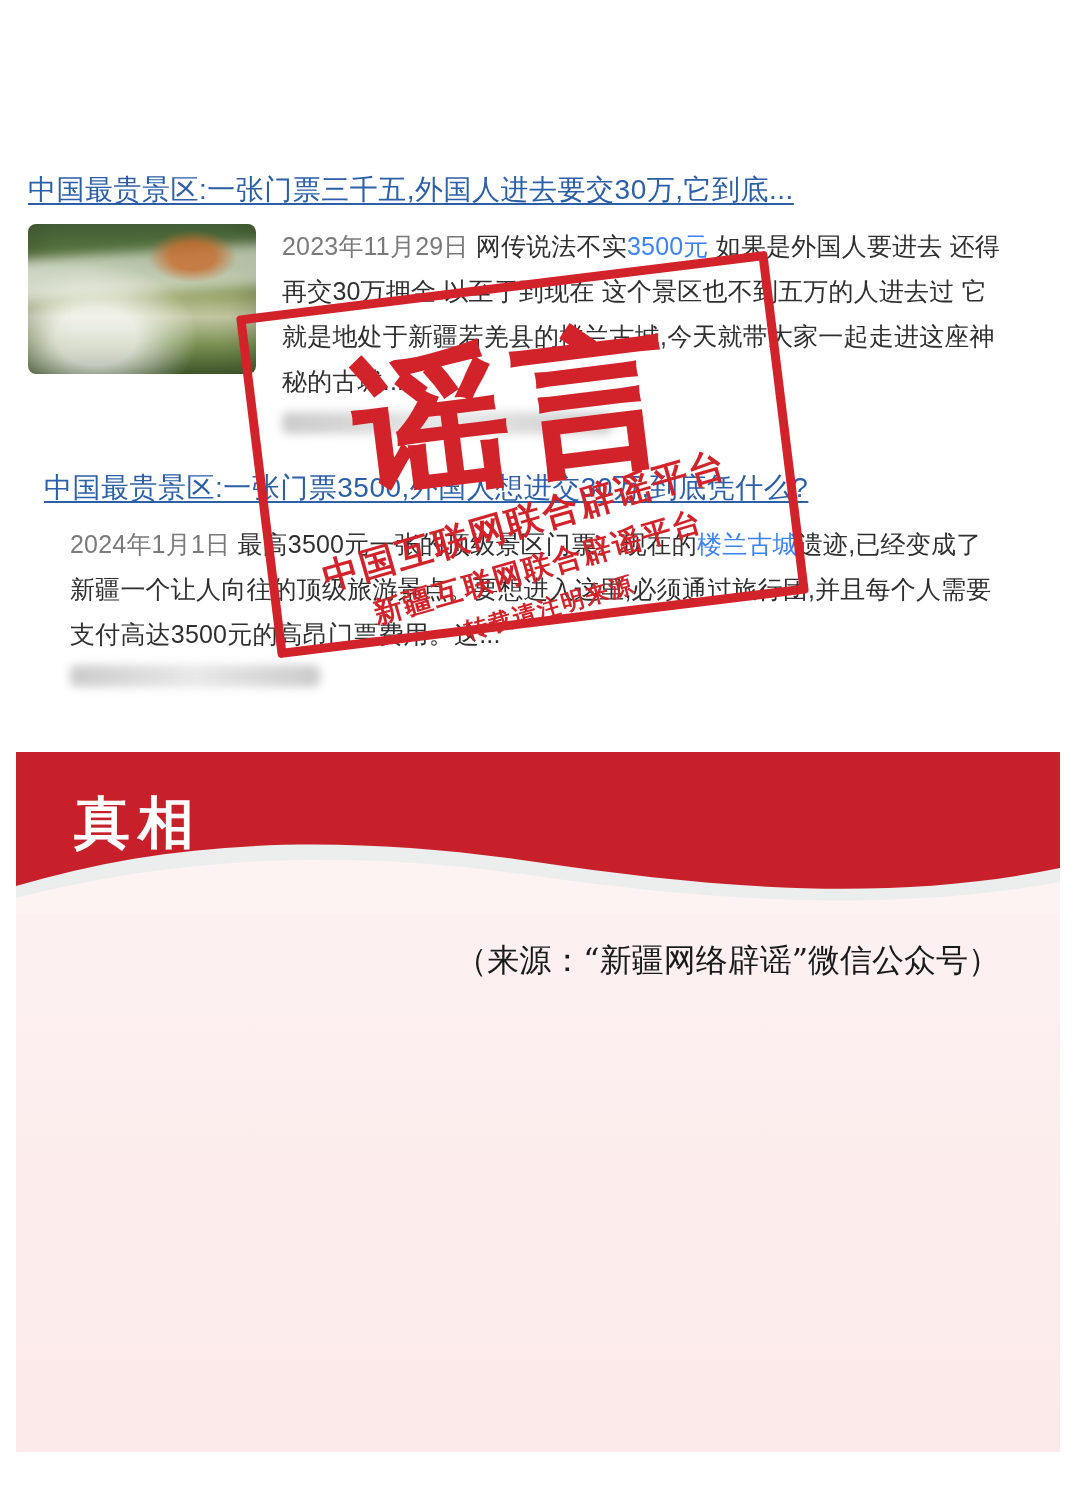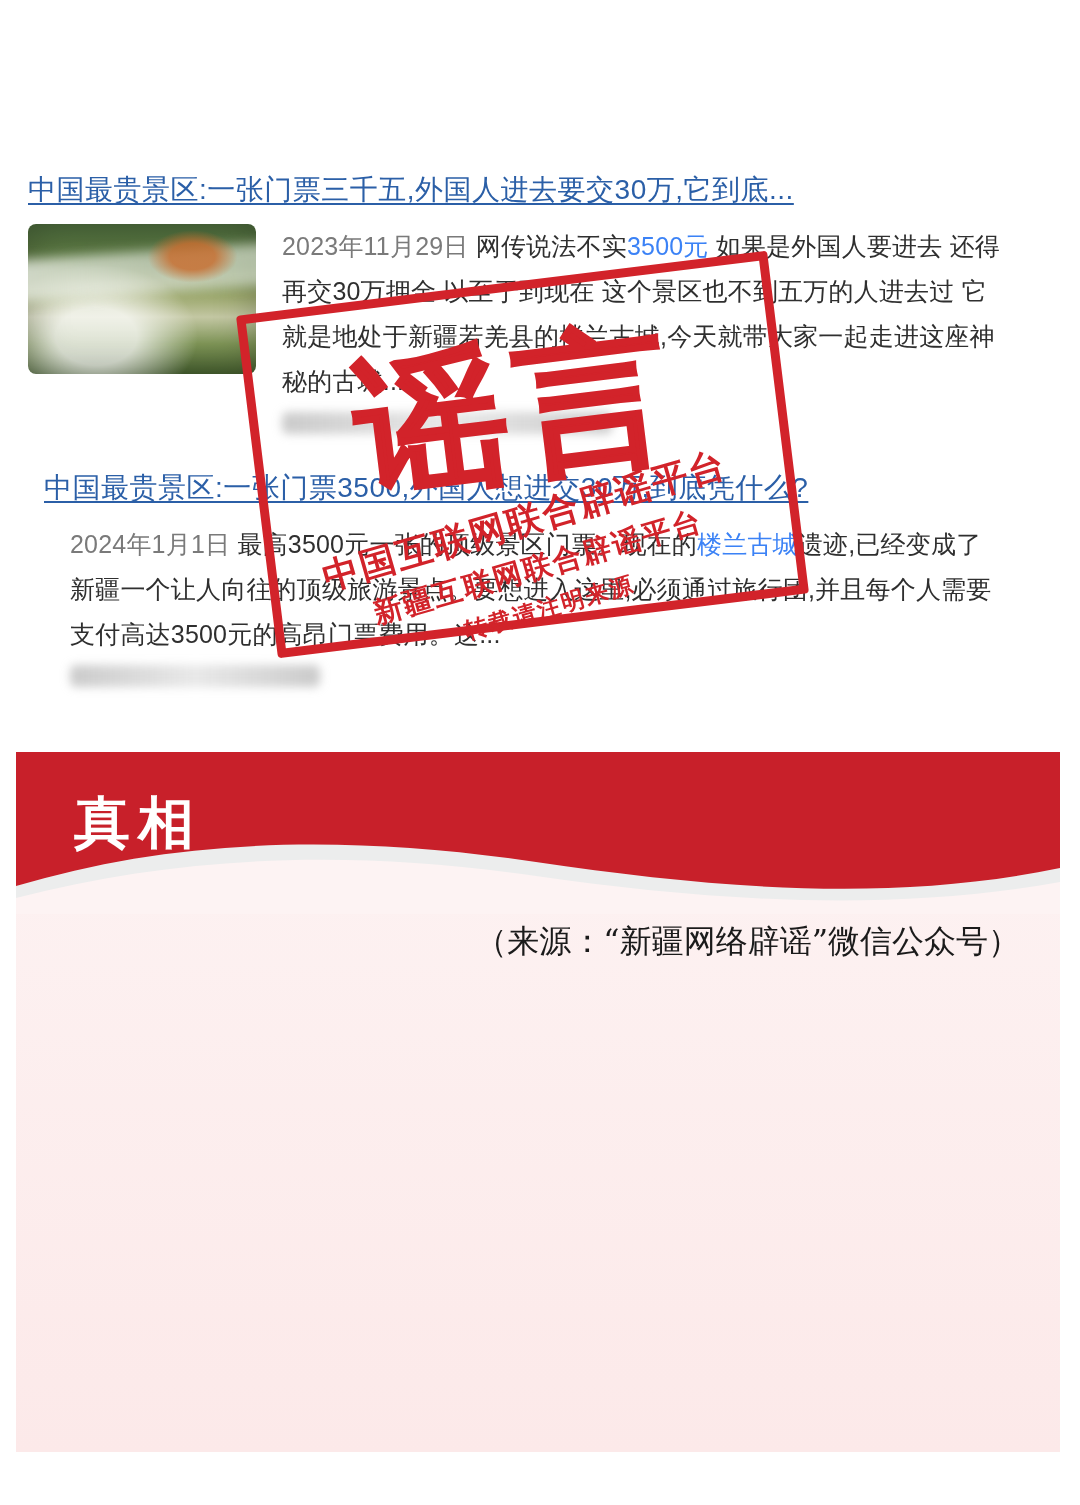--- a/index.html
+++ b/index.html
@@ -216,22 +216,22 @@
   .truth-body {
     padding: 44px 52px 0 52px;
     font-size: 32px;
     line-height: 57px;
     color: #1b1b1b;
     text-align: justify;
     text-indent: 64px;
     font-family: "DejaVu Serif", serif;
   }
   .truth-source {
-    margin-top: 8px;
-    padding-right: 40px;
+    margin-top: 27px;
+    padding-right: 60px;
     text-align: right;
     font-size: 32px;
     color: #1b1b1b;
     font-family: "DejaVu Serif", serif;
   }
 </style>
 </head>
 <body>
 
 <div class="search-block">

